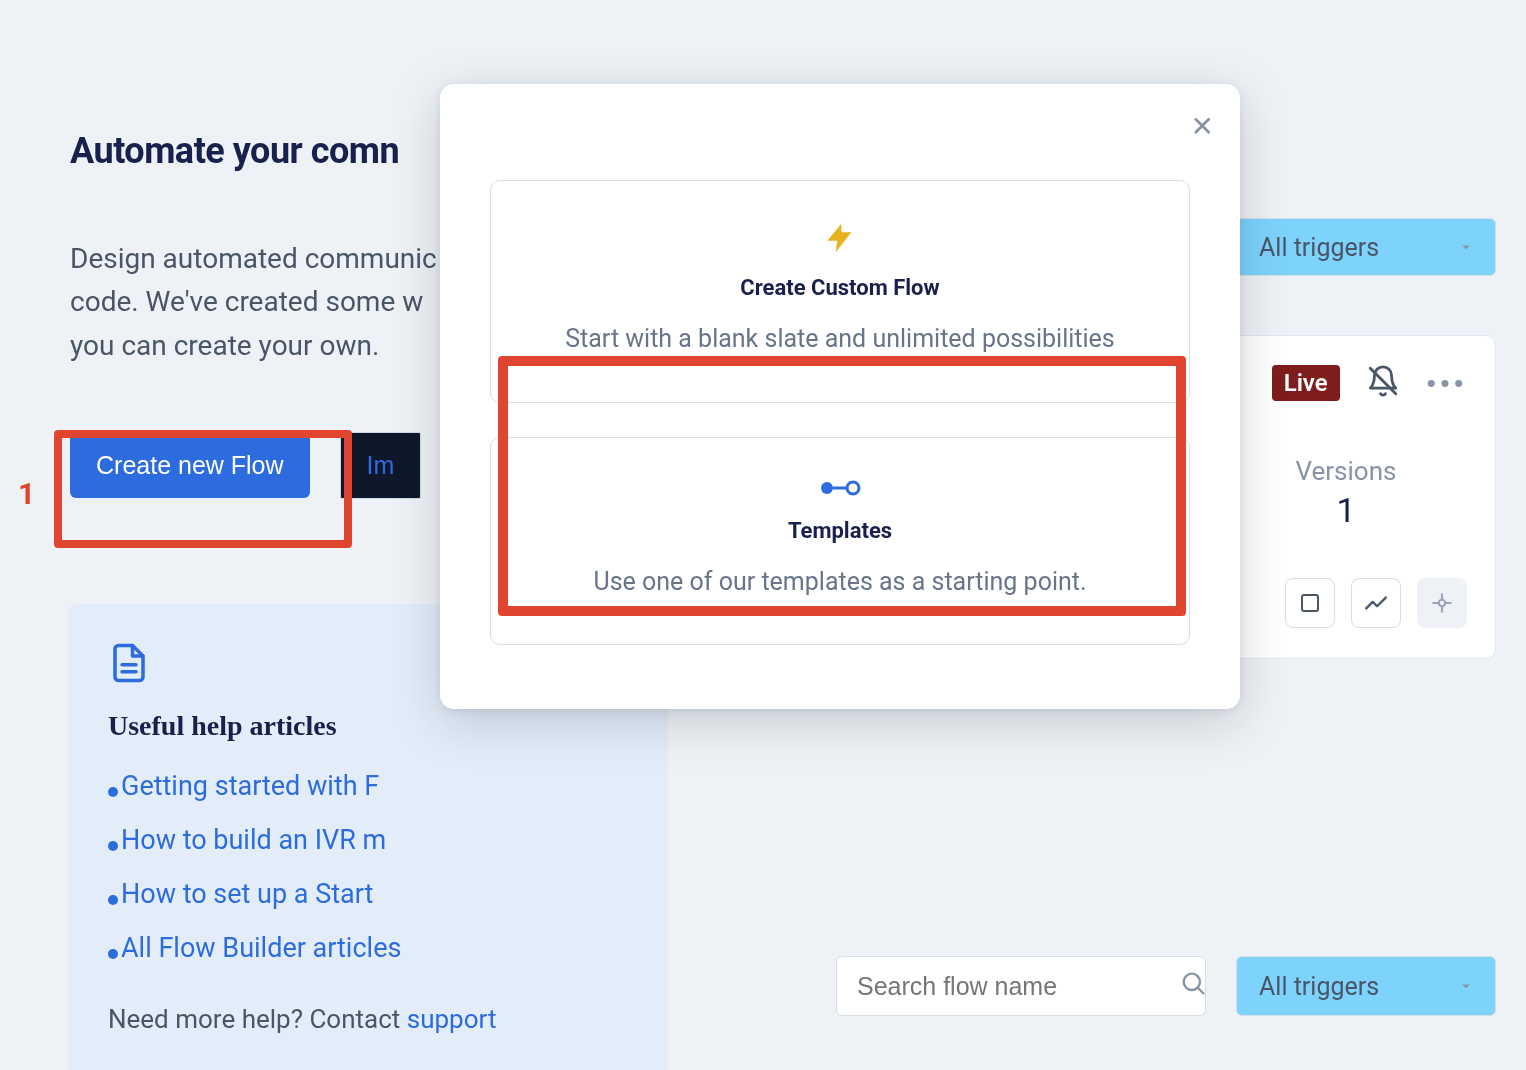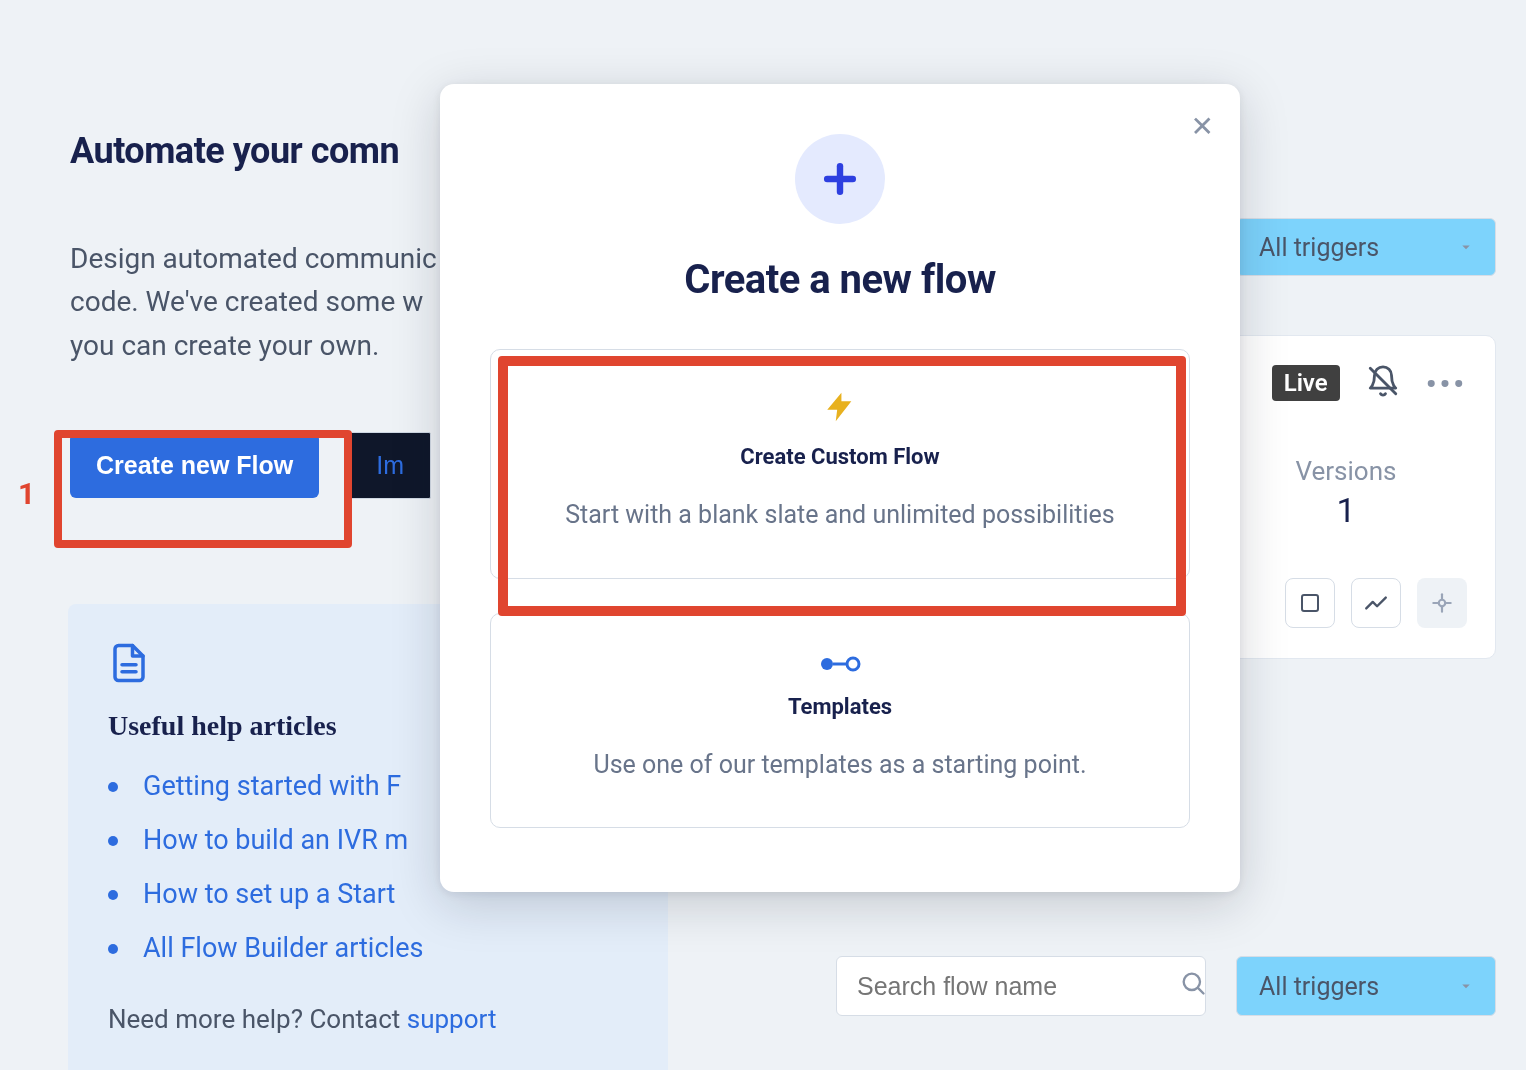--- a/index.html
+++ b/index.html
@@ -4,67 +4,67 @@
 <style>
   * { box-sizing: border-box; margin:0; padding:0; }
   html,body { width:1526px; height:1070px; font-family: -apple-system, BlinkMacSystemFont, "Segoe UI", Roboto, Helvetica, Arial, sans-serif; background:#eef2f6; overflow:hidden; }
   .page { position:relative; width:1526px; height:1070px; padding:30px 24px; }
 
   .bg-left { position:absolute; left:70px; top:130px; width:784px; }
   .bg-left h1 { font-size:36px; font-weight:700; color:#18214d; letter-spacing:-0.5px; }
   .bg-desc { margin-top:65px; font-size:28px; color:#4a5568; line-height:1.55; max-width:780px; }
 
   .btn-row { margin-top:65px; display:flex; gap:30px; align-items:center; }
-  .btn-primary { background:#2d6cdf; color:#fff; border:none; border-radius:6px; padding:18px 26px; font-size:25px; font-weight:700; cursor:pointer; }
+  .btn-primary { background:#2d6cdf; color:#fff; border:none; border-radius:6px; padding:18px 26px; font-size:25px; font-weight:400; cursor:pointer; }
   .btn-secondary { background:#0f172a; color:#2d6cdf; border:1px solid #cfd8e3; border-radius:2px; padding:18px 26px; font-size:25px; font-weight:500; cursor:pointer; }
 
   .highlight-box-1 { position:absolute; border:8px solid #e0452f; border-radius:4px; pointer-events:none; z-index:5; }
   .annot { position:absolute; font-size:30px; font-weight:700; color:#e0452f; z-index:6; }
 
   .help-panel { position:absolute; left:68px; top:604px; width:600px; background:#e3edf9; border-radius:8px; padding:38px 40px 50px 40px; }
   .help-panel .doc-icon svg { width:42px; height:42px; }
   .help-panel h2 { margin-top:22px; font-size:28px; font-weight:700; color:#18214d;font-family:Liberation Serif, serif; }
   .help-panel ul { margin-top:28px; list-style:none; padding:0; }
-  .help-panel li { display:flex; align-items:flex-start; gap:25px; margin-bottom:22px; }
+  .help-panel li { display:flex; align-items:center; gap:3px; margin-bottom:22px; }
   .help-panel li .bullet { width:10px; height:10px; border-radius:50%; background:#2d6cdf; margin-top:12px; flex-shrink:0; }
   .help-panel li a { color:#2d6cdf; font-size:27px; text-decoration:none; white-space:nowrap; }
   .help-more { margin-top:40px; font-size:26px; color:#4a5568; }
   .help-more a { color:#2d6cdf; text-decoration:none; }
 
   
   .right-dropdown { position:absolute; right:30px; background:#7dd3fc; border:1px solid #d6dde6; border-radius:6px; height:58px; width:260px; display:flex; align-items:center; justify-content:space-between; padding:0 20px 0 22px; font-size:25px; color:#4a5568; cursor:pointer; }
   .right-dropdown.top { top:218px; }
   .right-search { position:absolute; right:320px; top:956px; background:#fff; border:1px solid #d6dde6; border-radius:6px; height:60px; width:370px; display:flex; align-items:center; padding:0 20px; font-size:25px; color:#8893a6; }
   .right-search input { border:none; outline:none; font-size:25px; color:#c2410c; flex:1; background:transparent; }
   .right-dropdown.bottom { top:956px; height:60px; }
 
   .flow-card { position:absolute; right:30px; top:335px; width:300px; background:#fff; border:1px solid #e2e8f0; border-radius:10px; padding:28px 28px 30px 28px; }
   .flow-card-top { display:flex; justify-content:flex-end; align-items:center; gap:26px; }
-  .badge-live { background:#404040; color:#fff; font-weight:600; font-size:24px; padding:4px 12px; border-radius:4px; }
+  .badge-live { background:#7f1d1d; color:#fff; font-weight:600; font-size:24px; padding:4px 12px; border-radius:4px; }
   .bell-off svg { width:34px; height:34px; }
   .dots { color:#8893a6; font-size:30px; letter-spacing:3px; font-weight:700; }
   .flow-card-versions-label { margin-top:54px; text-align:center; font-size:26px; color:#8893a6; }
   .flow-card-versions-val { text-align:center; font-size:34px; color:#18214d; margin-top:4px; }
   .flow-card-icons { margin-top:48px; display:flex; justify-content:flex-end; gap:16px; }
   .iconbtn { width:50px; height:50px; border:1px solid #d6dde6; border-radius:8px; display:flex; align-items:center; justify-content:center; background:#fff; }
   .iconbtn.nob { border:none; background:#eef2f6; }
 
   
   .modal { position:absolute; left:440px; top:84px; width:800px; background:#fff; border-radius:14px; box-shadow:0 12px 50px rgba(17,24,39,0.18), 0 2px 8px rgba(17,24,39,0.08); padding:50px 50px 64px 50px; z-index:20; }
   .modal-close { position:absolute; right:26px; top:26px; color:#8893a6; font-size:28px; cursor:pointer; background:none; border:none; }
   .modal-head { display:flex; flex-direction:column; align-items:center; }
   .plus-circle { width:90px; height:90px; border-radius:50%; background:#e4eafe; display:flex; align-items:center; justify-content:center; }
   .plus-circle svg { width:44px; height:44px; }
   .modal-title { margin-top:32px; font-size:40px; font-weight:700; color:#18214d; letter-spacing:-0.5px; }
 
   .option-card { margin-top:46px; border:1.5px solid #d6dde6; border-radius:10px; padding:40px 60px 44px 60px; text-align:center; cursor:pointer; }
   .option-card.templates { margin-top:34px; }
   .option-card .opt-icon { display:flex; justify-content:center; }
   .option-card h3 { margin-top:20px; font-size:22px; font-weight:700; color:#18214d; }
-  .option-card p { margin-top:27px; font-size:25px; color:#68748a; line-height:1.5; }
+  .option-card p { margin-top:20px; font-size:25px; color:#68748a; line-height:1.5; }
 
   .highlight-box-2 { position:absolute; border:10px solid #e0452f; border-radius:4px; pointer-events:none; z-index:30; }
 
   .chev-down svg { width:18px; height:18px; }
 </style>
 </head>
 <body>
 
 <div class="page">
 
@@ -176,29 +176,20 @@
       <svg viewBox="0 0 24 24" fill="#8893a6">
           <path d="M7 10l5 5 5-5z"></path>
         </svg>
     </span>
   </div>
 
   <div class="modal">
     <button class="modal-close">
       <span>✕</span>
     </button>
-    <div class="modal-head">
-      <div class="plus-circle">
-        <svg viewBox="0 0 24 24" fill="none" stroke="#2d3fe0" stroke-width="3.5" stroke-linecap="round">
-            <line x1="12" y1="5" x2="12" y2="19"></line>
-            <line x1="5" y1="12" x2="19" y2="12"></line>
-          </svg>
-      </div>
-      <div class="modal-title">Create a new flow</div>
-    </div>
 
     <div class="option-card">
       <div class="opt-icon">
         <svg width="34" height="34" viewBox="0 0 24 24" fill="#e8b11f">
             <path d="M13 2L3 14h7l-1 8 11-14h-7l0-6z"></path>
           </svg>
       </div>
       <h3>Create Custom Flow</h3>
       <p>Start with a blank slate and unlimited possibilities</p>
     </div>

